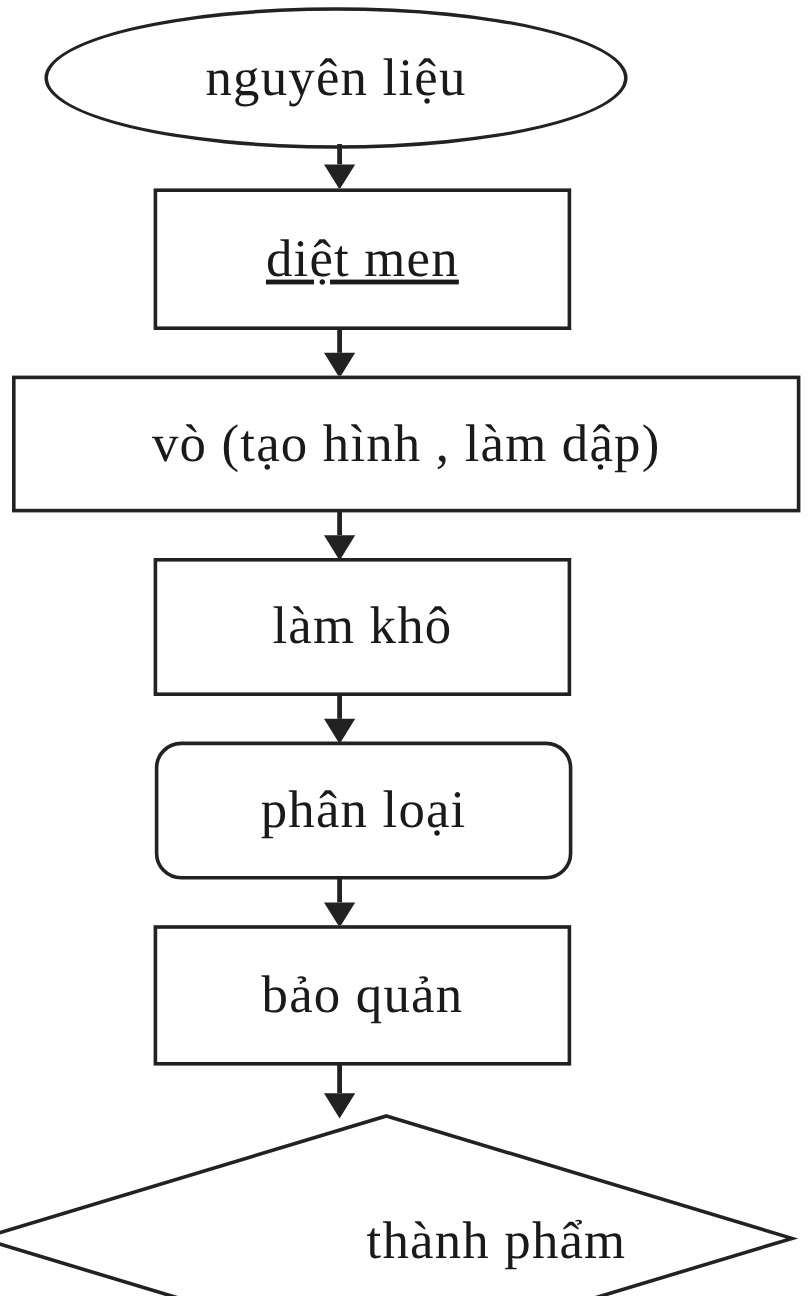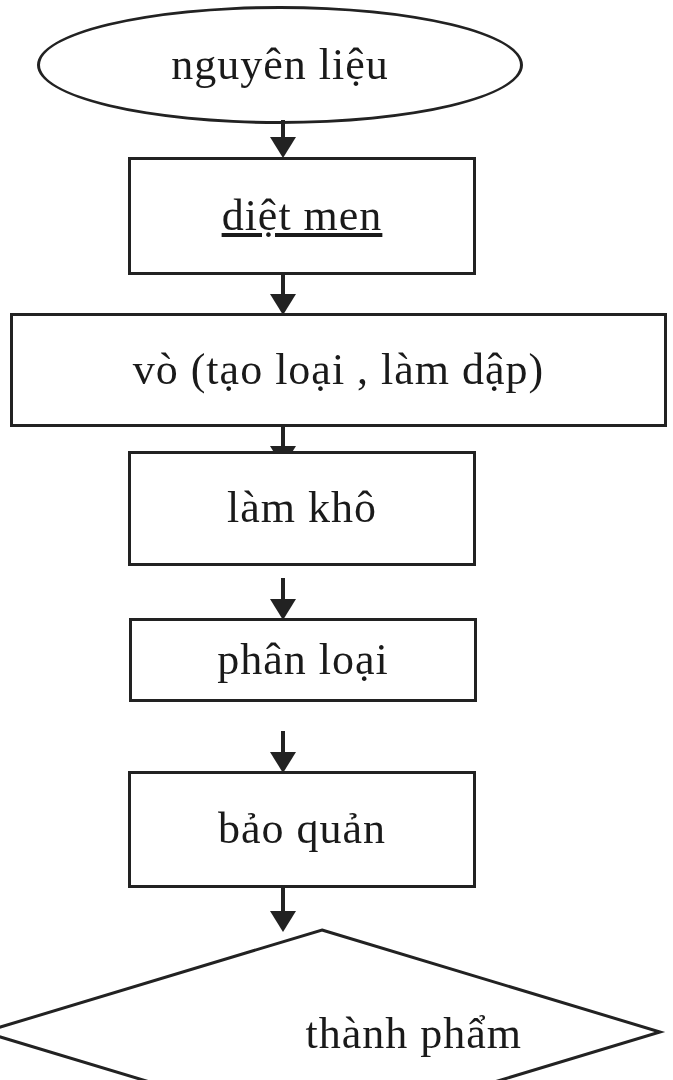--- a/index.html
+++ b/index.html
@@ -87,38 +87,38 @@
   <div class="node" style="left:128px; top:157px; width:348px; height:118px;text-decoration:underline;">
     <span>diệt men</span>
   </div>
 
   <div class="arrow" style="left:270px; top:273px; height:42px;">
     <div class="stem"></div>
     <div class="head"></div>
   </div>
 
   <div class="node" style="left:10px; top:313px; width:657px; height:114px;">
-    <span>vò (tạo loại , làm dập)</span>
+    <span>vò (tạo hình , làm dập)</span>
   </div>
 
   <div class="arrow" style="left:270px; top:425px; height:42px;">
     <div class="stem"></div>
     <div class="head"></div>
   </div>
 
-  <div class="node" style="left:128px; top:451px; width:348px; height:115px;">
+  <div class="node" style="left:128px; top:465px; width:348px; height:115px;">
     <span>làm khô</span>
   </div>
 
   <div class="arrow" style="left:270px; top:578px; height:42px;">
     <div class="stem"></div>
     <div class="head"></div>
   </div>
 
-  <div class="node" style="left:129px; top:618px; width:348px; height:84px;">
+  <div class="node" style="left:129px; top:618px; width:348px; height:115px;border-radius:22px;">
     <span>phân loại</span>
   </div>
 
   <div class="arrow" style="left:270px; top:731px; height:42px;">
     <div class="stem"></div>
     <div class="head"></div>
   </div>
 
   <div class="node" style="left:128px; top:771px; width:348px; height:117px;">
     <span>bảo quản</span>

